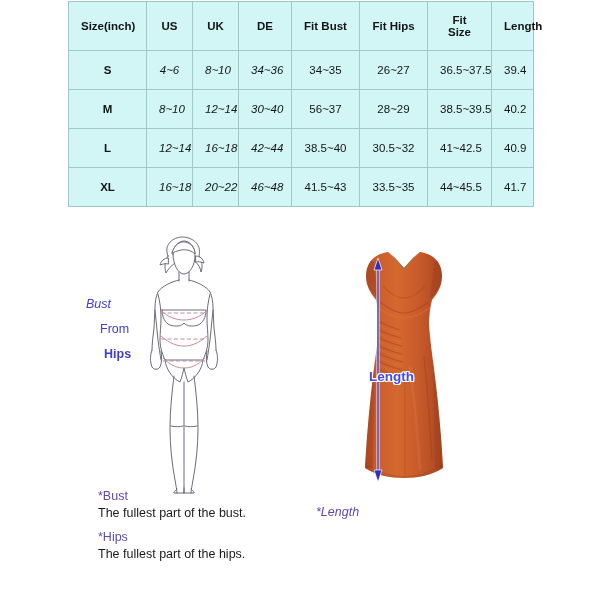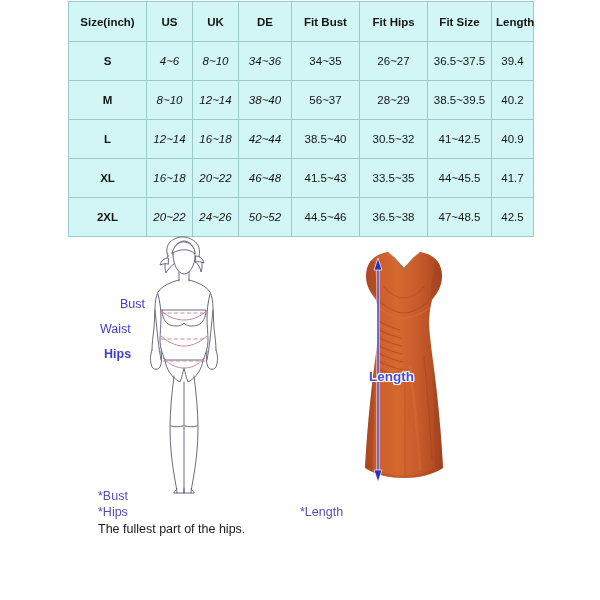--- a/index.html
+++ b/index.html
@@ -28,21 +28,21 @@
     background: #d2f6f6;
     table-layout: fixed;
   }
   table.size-table td,
   table.size-table th {
     border: 1px solid #9ec9c9;
     background: #d2f6f6;
     text-align: center;
     vertical-align: middle;
     color: #141414;
-    padding: 4px;
+    padding: 12px;
     font-size: 11.5px;
     height: 39px;
     box-sizing: border-box;
   }
   table.size-table thead th {
     font-weight: bold;
     font-size: 11.5px;
     height: 40px;
   }
   td.size-label {
@@ -74,21 +74,21 @@
   }
   #body-figure svg { display: block; }
 
   .meas-label {
     position: absolute;
     color: #3f3fc8;
     font-size: 12.5px;
     font-family: "Liberation Sans", sans-serif;
     white-space: nowrap;
   }
-  #label-bust  { left: 120px; top: 297px; }
+  #label-bust  { left: 86px; top: 297px; font-style: italic; }
   #label-waist { left: 100px; top: 322px; }
   #label-hips  { left: 104px; top: 347px; font-weight: bold; }
 
   
   #dress-photo {
     position: absolute;
     left: 348px;
     top: 246px;
     width: 112px;
     height: 238px;
@@ -107,21 +107,21 @@
       -1px -1px 0 #fff, 1px -1px 0 #fff,
       -1px  1px 0 #fff, 1px  1px 0 #fff,
        0   -1px 0 #fff, 0    1px 0 #fff,
       -1px  0   0 #fff, 1px  0   0 #fff;
     white-space: nowrap;
   }
 
   
   .note-block { position: absolute; }
   #notes-left  { left: 82px;  top: 489px; width: 215px; }
-  #notes-right { left: 284px; top: 505px; width: 240px; }
+  #notes-right { left: 300px; top: 505px; width: 240px; font-style: italic; }
 
   .note-term {
     color: #5a4ab8;
     font-size: 12.5px;
     margin: 0 0 2px 16px;
     font-family: "Liberation Sans", sans-serif;
   }
   .note-desc {
     color: #1a1a1a;
     font-size: 12.5px;
@@ -167,21 +167,21 @@
         <td class="italic-cell">34~36</td>
         <td>34~35</td>
         <td>26~27</td>
         <td>36.5~37.5</td>
         <td>39.4</td>
       </tr>
       <tr>
         <td class="size-label">M</td>
         <td class="italic-cell">8~10</td>
         <td class="italic-cell">12~14</td>
-        <td class="italic-cell">38~40</td>
+        <td class="italic-cell">30~40</td>
         <td>56~37</td>
         <td>28~29</td>
         <td>38.5~39.5</td>
         <td>40.2</td>
       </tr>
       <tr>
         <td class="size-label">L</td>
         <td class="italic-cell">12~14</td>
         <td class="italic-cell">16~18</td>
         <td class="italic-cell">42~44</td>
@@ -193,30 +193,20 @@
       <tr>
         <td class="size-label">XL</td>
         <td class="italic-cell">16~18</td>
         <td class="italic-cell">20~22</td>
         <td class="italic-cell">46~48</td>
         <td>41.5~43</td>
         <td>33.5~35</td>
         <td>44~45.5</td>
         <td>41.7</td>
       </tr>
-      <tr>
-        <td class="size-label">2XL</td>
-        <td class="italic-cell">20~22</td>
-        <td class="italic-cell">24~26</td>
-        <td class="italic-cell">50~52</td>
-        <td>44.5~46</td>
-        <td>36.5~38</td>
-        <td>47~48.5</td>
-        <td>42.5</td>
-      </tr>
     </tbody>
   </table>
 </div>
 
 <div id="body-figure">
   <svg width="105" height="258" viewBox="0 0 105 258" xmlns="http://www.w3.org/2000/svg">
     <g fill="none" stroke="#5a5a6e" stroke-width="0.9" stroke-linejoin="round" stroke-linecap="round">
 
       <path d="M38 20 C33 8 44 1 52 1 C61 1 72 7 69 20 C72 24 73 31 71 36
                C70 30 67 27 64 25 C60 28 52 30 45 27 C41 30 38 33 36 37
@@ -280,21 +270,21 @@
       <path d="M31 103 L77 103" stroke-dasharray="4,2.5"></path>
       <path d="M31 100 C40 108 48 110 54 110 C60 110 68 108 77 100" stroke-dasharray="0"></path>
 
       <path d="M33 125 L75 125" stroke-dasharray="4,2.5"></path>
       <path d="M33 122 C41 130 48 132 54 132 C60 132 67 130 75 122" stroke-dasharray="0"></path>
     </g>
   </svg>
 </div>
 
 <span class="meas-label" id="label-bust">Bust</span>
-<span class="meas-label" id="label-waist">Waist</span>
+<span class="meas-label" id="label-waist">From</span>
 <span class="meas-label" id="label-hips">Hips</span>
 
 <div id="dress-photo">
   <svg width="112" height="238" viewBox="0 0 112 238" xmlns="http://www.w3.org/2000/svg">
     <defs>
       <linearGradient id="dressMain" x1="0" y1="0" x2="1" y2="0">
         <stop offset="0%" stop-color="#b94f26"></stop>
         <stop offset="18%" stop-color="#cc5f2e"></stop>
         <stop offset="42%" stop-color="#d4682f"></stop>
         <stop offset="70%" stop-color="#c75a2a"></stop>
@@ -384,19 +374,20 @@
       <polygon points="30,12 26,24 34,24" fill="#2f2fbe" stroke="#ffffff" stroke-width="0.7"></polygon>
       <polygon points="30,236 26,224 34,224" fill="#2f2fbe" stroke="#ffffff" stroke-width="0.7"></polygon>
     </g>
   </svg>
 </div>
 
 <span id="length-label">Length</span>
 
 <div class="note-block" id="notes-left">
   <p class="note-term">*Bust</p>
+  <p class="note-desc">The fullest part of the bust.</p>
   <p class="note-term">*Hips</p>
   <p class="note-desc last">The fullest part of the hips.</p>
 </div>
 
 <div class="note-block" id="notes-right">
   <p class="note-term">*Length</p>
 </div>
 
 </body></html>

